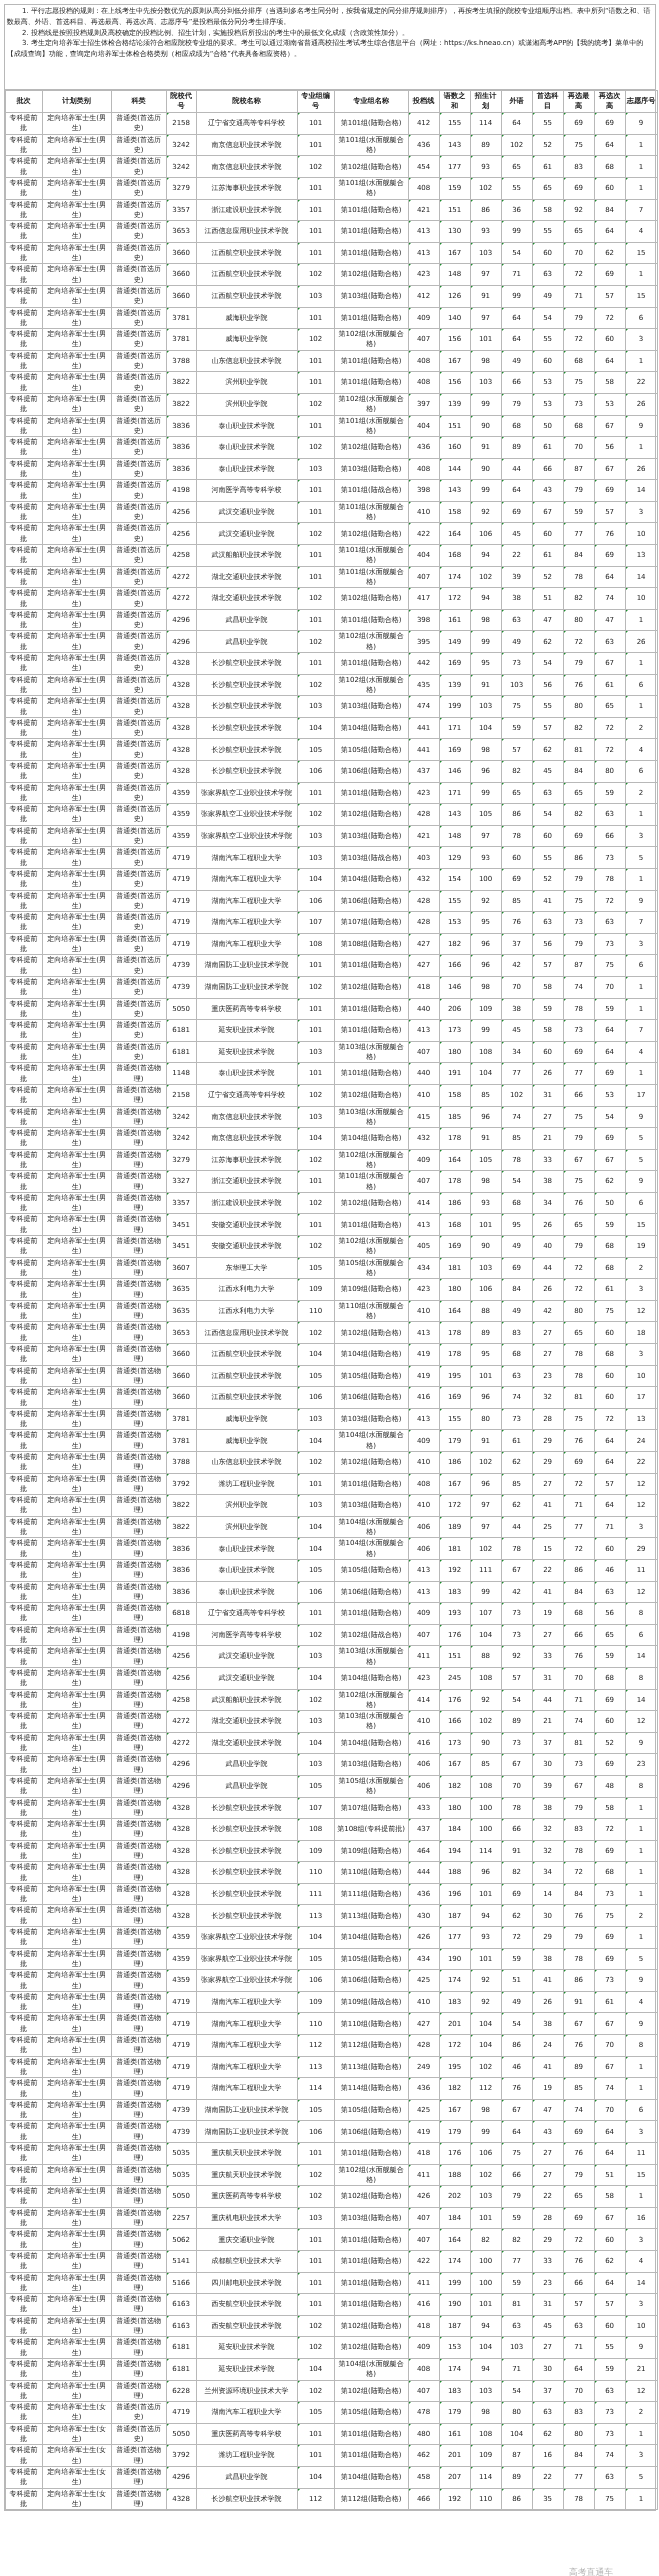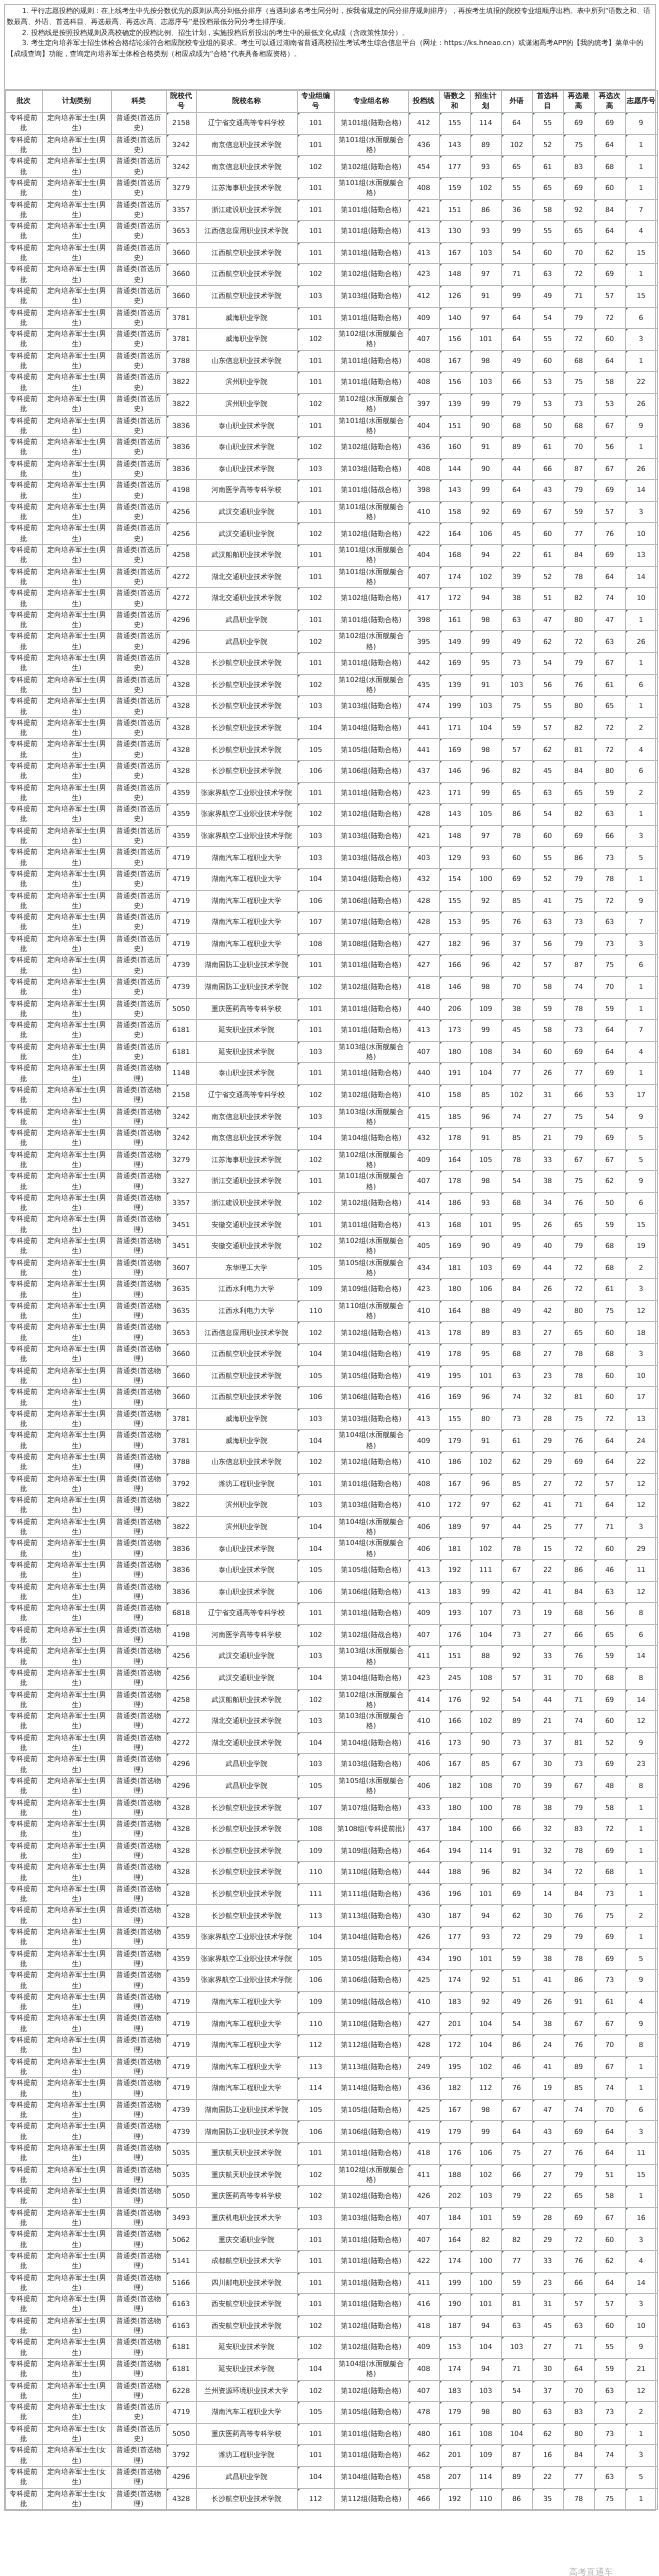--- a/index.html
+++ b/index.html
@@ -1708,21 +1708,21 @@
           <td class="tri">79</td>
           <td class="tri">22</td>
           <td class="tri">65</td>
           <td class="tri">58</td>
           <td class="tri">1</td>
         </tr>
         <tr>
           <td>专科提前批</td>
           <td>定向培养军士生(男生)</td>
           <td>普通类(首选物理)</td>
-          <td class="tri">3493</td>
+          <td class="tri">2257</td>
           <td>重庆机电职业技术大学</td>
           <td class="tri">103</td>
           <td>第103组(陆勤合格)</td>
           <td class="tri">407</td>
           <td class="tri">184</td>
           <td class="tri">101</td>
           <td class="tri">59</td>
           <td class="tri">28</td>
           <td class="tri">69</td>
           <td class="tri">67</td>

